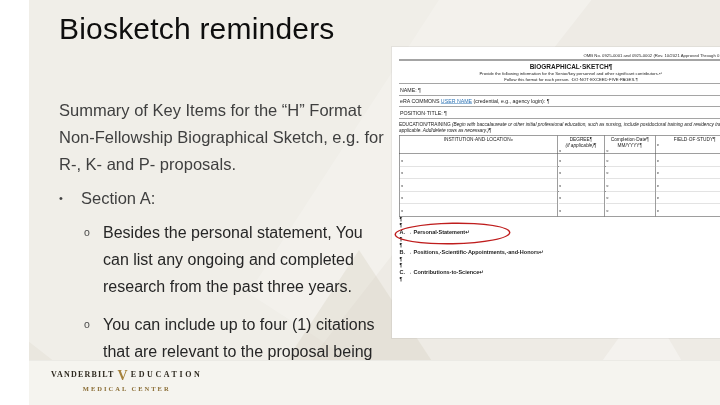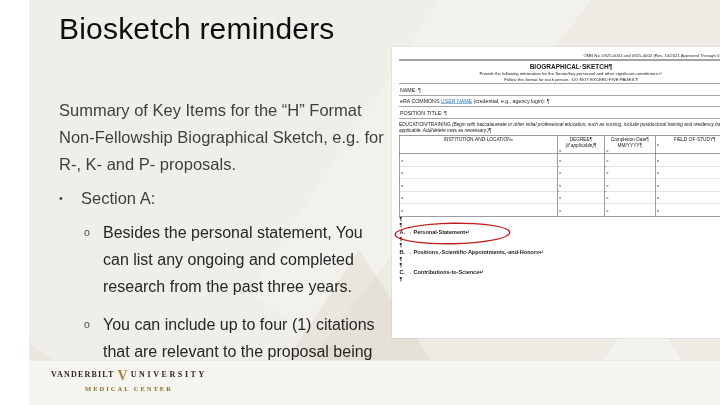--- a/index.html
+++ b/index.html
@@ -193,18 +193,18 @@
     </div>
 
     <div class="pilcrow">¶</div>
   </div>
 
   <div class="footer">
     <div class="logo">
       <div class="logo-row">
         <span class="vandy">VANDERBILT</span>
         <span class="vmark">V</span>
-        <span class="univ">UNIVERSITY</span>
+        <span class="univ">EDUCATION</span>
       </div>
       <div class="medcenter">MEDICAL CENTER</div>
     </div>
   </div>
 </div>
 
 </body></html>

